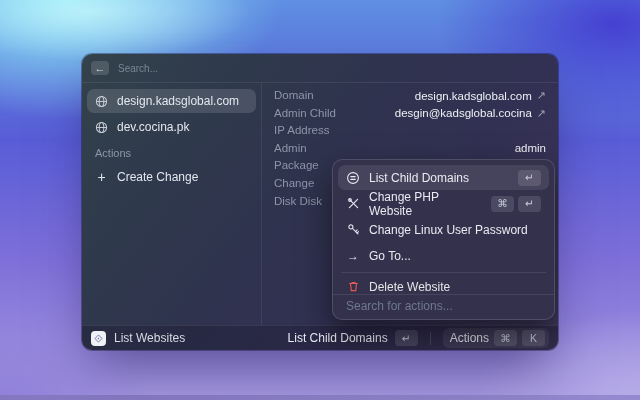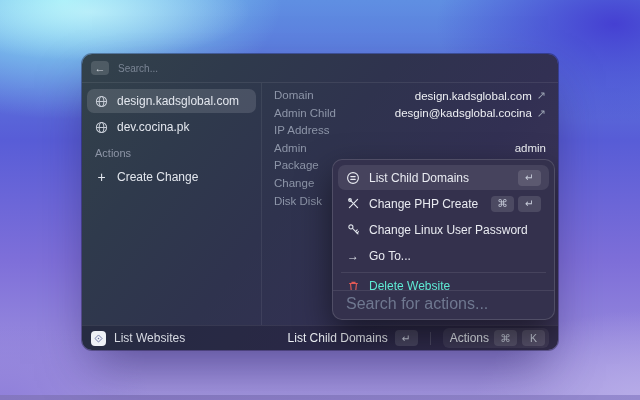--- a/index.html
+++ b/index.html
@@ -74,24 +74,24 @@
   .menu-item.selected{background:rgba(255,255,255,0.09);}
   .menu-icon{flex:0 0 14px;display:flex;justify-content:center;color:#dfe3ea;font-size:12px;line-height:1;}
   .menu-right{margin-left:auto;display:flex;gap:4px;}
   .kbd{
     min-width:17px;height:16px;padding:0 3px;border-radius:4px;background:rgba(255,255,255,0.12);
     color:#c6cbd9;font-size:10.5px;display:inline-flex;align-items:center;justify-content:center;line-height:1;
   }
   .menu-sep{height:1px;background:rgba(255,255,255,0.09);margin:3px 8px;}
   .menu-delete-clip{height:18px;margin:6px 5px 0;overflow:hidden;}
   .menu-delete-clip .menu-item{height:24px;transform:translateY(-7px);margin:0;}
-  .menu-item.danger, .menu-item.danger .menu-icon{color:#5eead4;}
+  .menu-item.danger, .menu-item.danger .menu-icon{color:#e5e5e5;}
   .menu-search{
     margin-top:auto;border-top:1px solid rgba(255,255,255,0.09);
-    padding:4px 13px 6px;font-size:16px;color:#6f7890;
+    padding:4px 13px 6px;font-size:12px;color:#6f7890;
   }
 
   
   .statusbar{
     flex:0 0 25px;height:25px;display:flex;align-items:center;gap:8px;
     padding:0 9px;box-sizing:border-box;border-top:1px solid rgba(255,255,255,0.08);
     background:rgba(22,19,38,0.28);font-size:12px;
   }
   .app-icon{
     width:15px;height:15px;border-radius:4px;background:#eef1f6;
@@ -209,21 +209,21 @@
         </div>
 
         <div class="menu-item">
           <span class="menu-icon">
             <svg width="13" height="13" viewBox="0 0 14 14" fill="none" stroke="#dfe3ea" stroke-width="1.3" stroke-linecap="round">
               <path d="M2.6 11.4 L11.4 2.6"></path>
                 <path d="M2.6 2.6 L11.4 11.4"></path>
                 <circle cx="3.2" cy="3.2" r="1.4"></circle>
             </svg>
           </span>
-          <span>Change PHP Create</span>
+          <span>Change PHP Website</span>
           <span class="menu-right">
             <span class="kbd">⌘</span>
             <span class="kbd">↵</span>
           </span>
         </div>
 
         <div class="menu-item">
           <span class="menu-icon">
             <svg width="13" height="13" viewBox="0 0 14 14" fill="none" stroke="#dfe3ea" stroke-width="1.2" stroke-linecap="round">
               <circle cx="4.2" cy="4.2" r="2.2"></circle>

